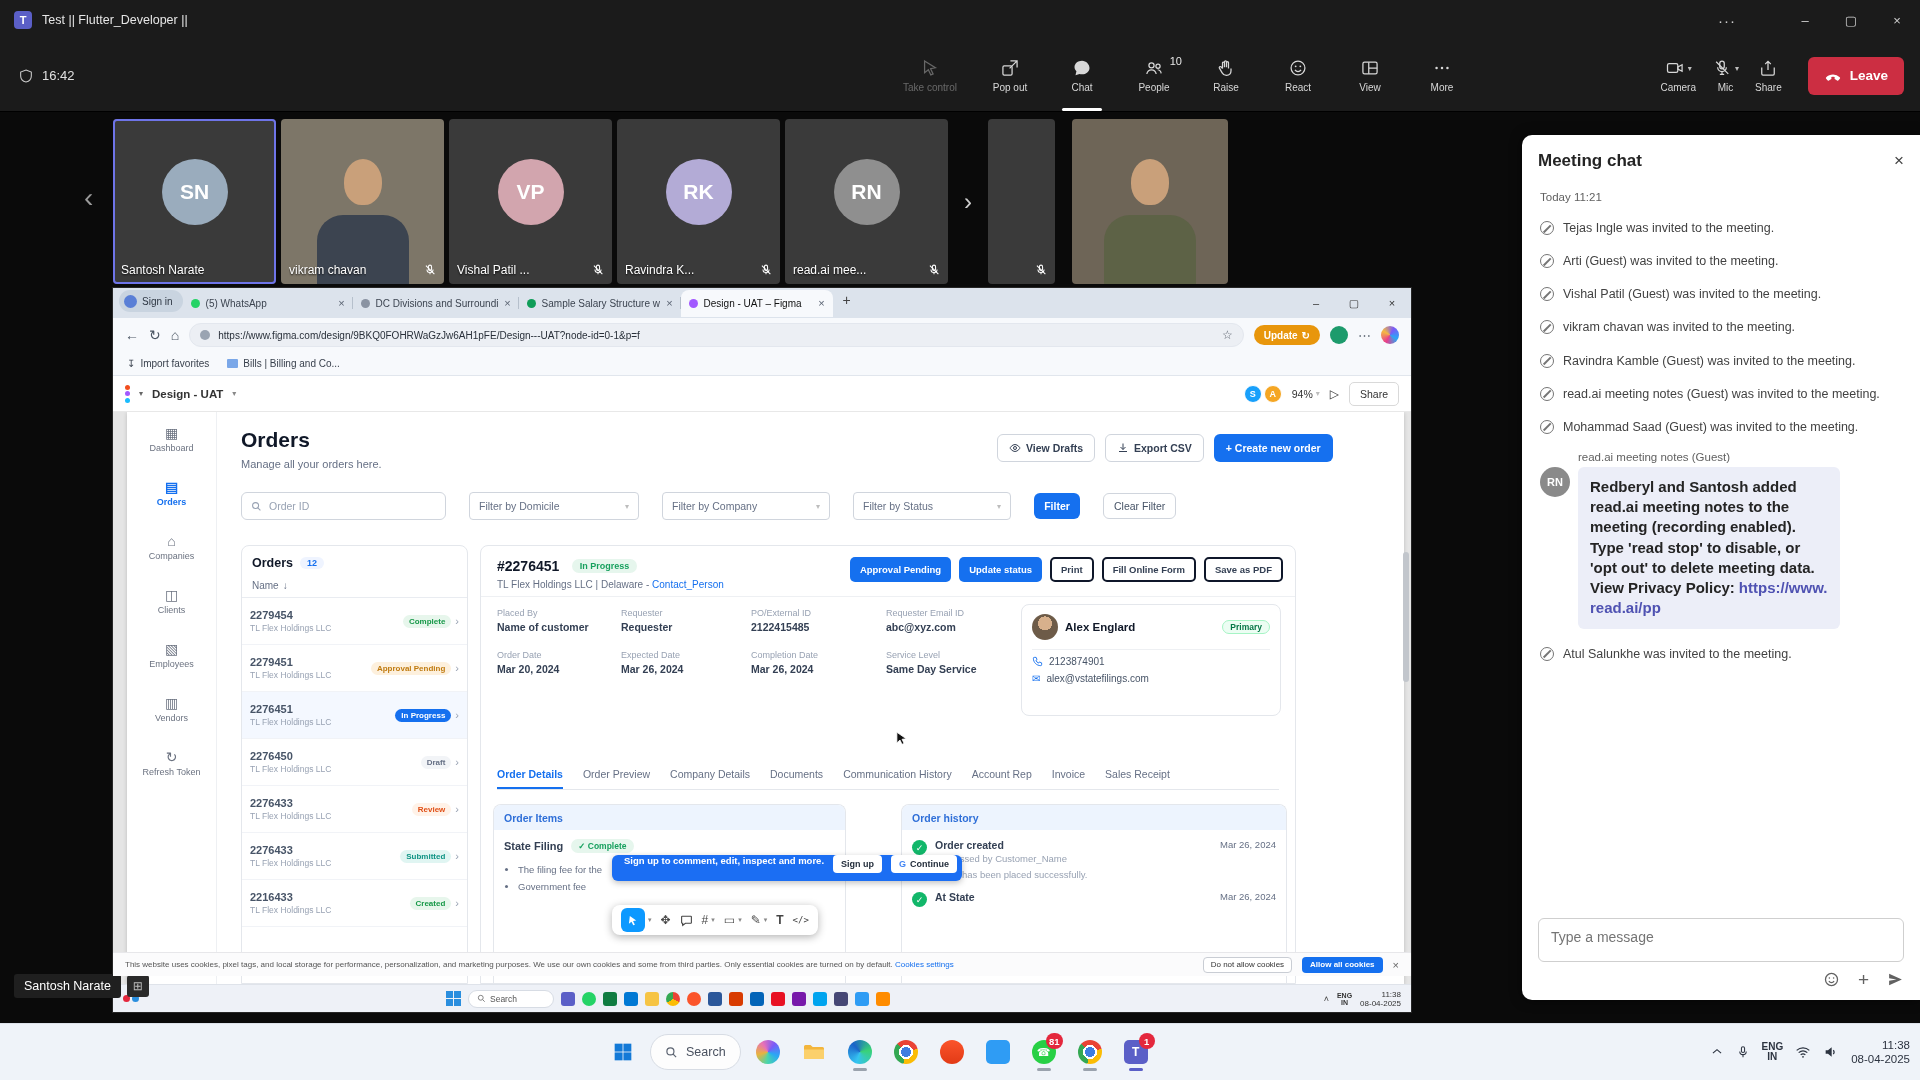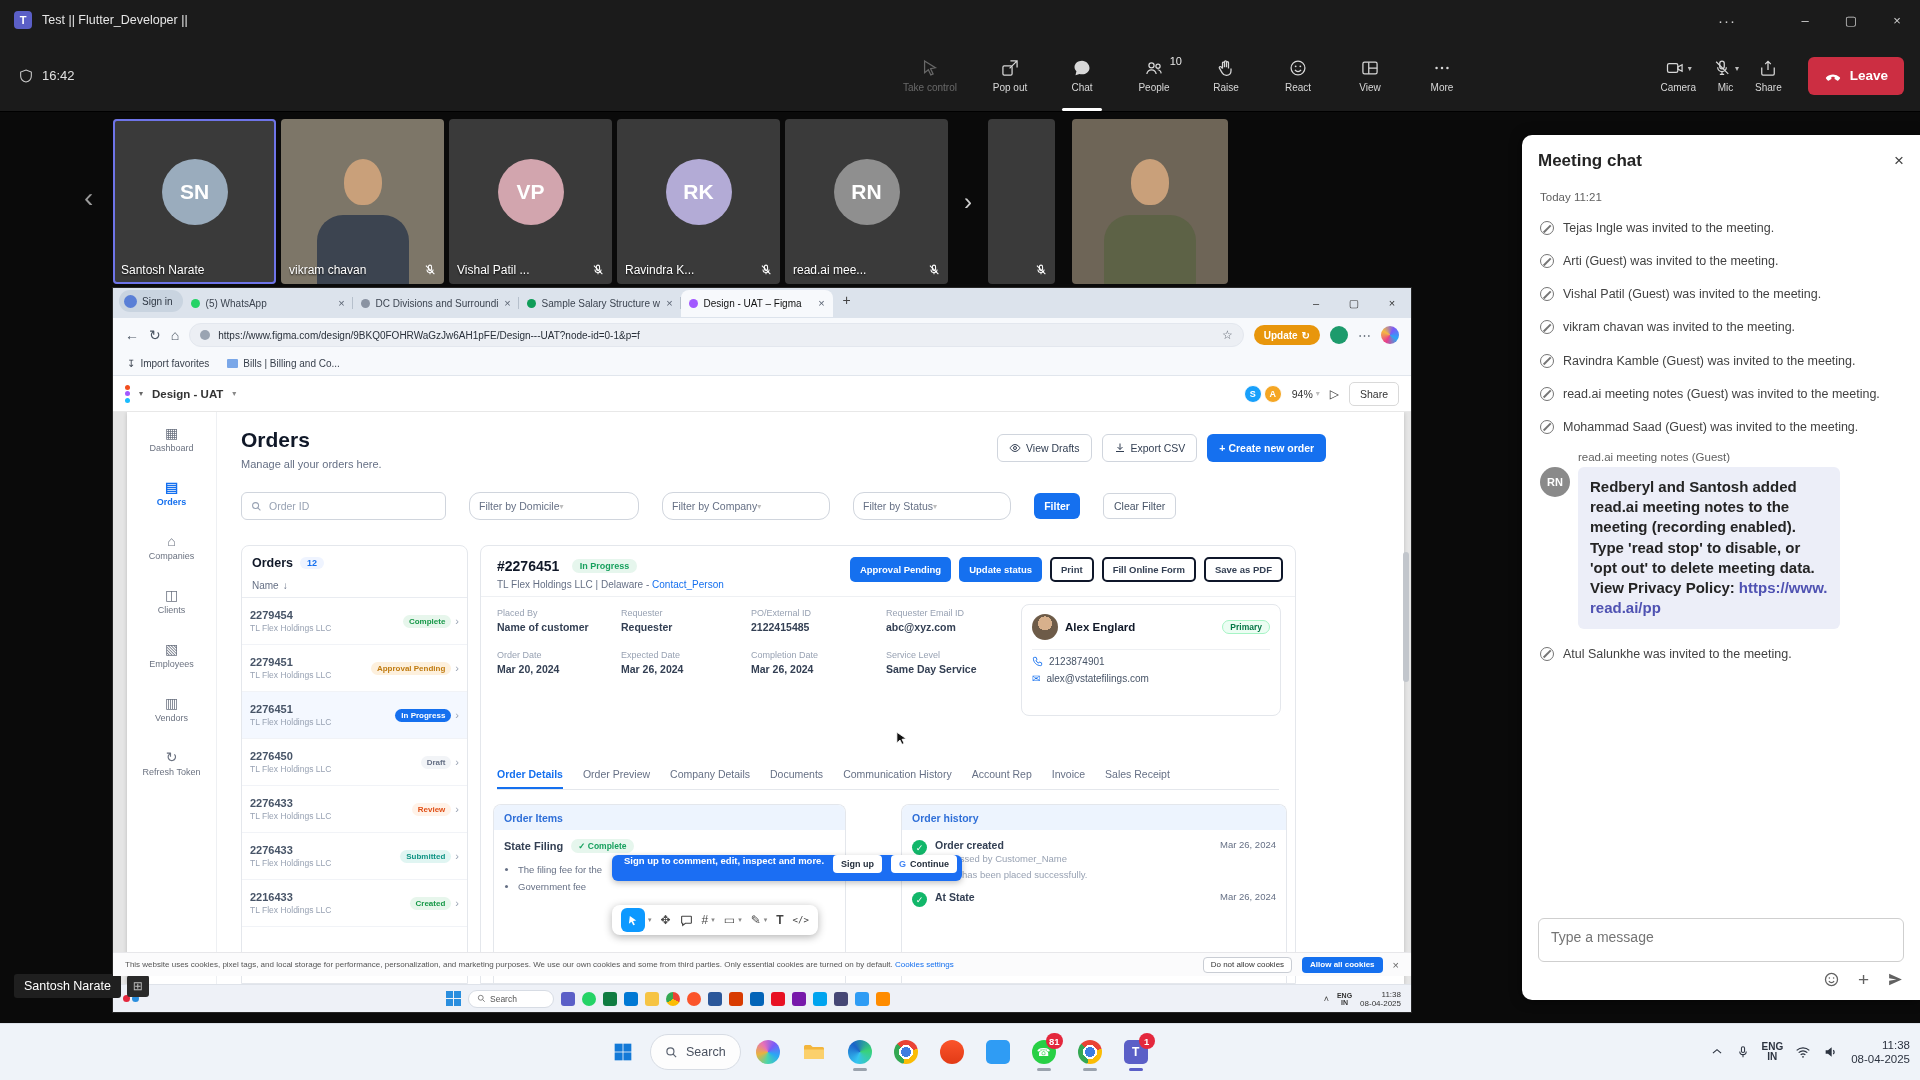--- a/index.html
+++ b/index.html
@@ -97,25 +97,25 @@
 
 .f-side{position:absolute;left:0;top:0;bottom:0;width:90px;border-right:1px solid #eef0f3;display:flex;flex-direction:column;align-items:center;padding-top:14px;gap:27px}
 .side-item{display:flex;flex-direction:column;align-items:center;gap:3px;color:#6b7280;font-size:9px;cursor:pointer}
 .side-item .s-ic{font-size:14px;line-height:14px}
 .side-item.active{color:#1570ef;font-weight:bold}
 
 .f-main{position:absolute;left:90px;top:0;right:0;bottom:0}
 .pg-title{position:absolute;left:24px;top:16px;font-size:21px;font-weight:bold;color:#101828}
 .pg-sub{position:absolute;left:24px;top:46px;font-size:11px;color:#667085}
 .hdr-btns{position:absolute;left:780px;top:22px;display:flex;gap:10px}
-.btn-o{height:28px;border:1px solid #d0d5dd;border-radius:6px;background:#fff;color:#344054;font-size:10.5px;display:flex;align-items:center;gap:5px;padding:0 11px;font-weight:normal}
+.btn-o{height:28px;border:1px solid #d0d5dd;border-radius:6px;background:#fff;color:#344054;font-size:10.5px;display:flex;align-items:center;gap:5px;padding:0 11px;font-weight:bold}
 .btn-p{height:28px;border-radius:6px;background:#1570ef;color:#fff;font-size:10.5px;display:flex;align-items:center;padding:0 12px;font-weight:bold}
 .filters{position:absolute;left:24px;top:80px;display:flex;gap:23px;align-items:center}
 .search-box{width:205px;height:28px;border:1px solid #d0d5dd;border-radius:6px;display:flex;align-items:center;gap:7px;padding:0 9px;color:#98a2b3;font-size:10.5px}
-.sel{width:170px;height:28px;border:1px solid #d0d5dd;border-radius:11px;display:flex;align-items:center;padding:0 9px;color:#667085;font-size:10.5px}
+.sel{width:170px;height:28px;border:1px solid #d0d5dd;border-radius:4px;display:flex;align-items:center;justify-content:space-between;padding:0 9px;color:#667085;font-size:10.5px}
 .btn-filter{width:46px;height:26px;background:#1570ef;border-radius:6px;color:#fff;font-size:10.5px;font-weight:bold;display:flex;align-items:center;justify-content:center}
 .btn-clear{height:26px;border:1px solid #d0d5dd;border-radius:6px;background:#fff;color:#475467;font-size:10.5px;display:flex;align-items:center;padding:0 10px}
 
 .list-card{position:absolute;left:24px;top:133px;width:227px;bottom:0;border:1px solid #e4e7ec;border-radius:8px 8px 0 0;background:#fff;overflow:hidden}
 .lc-head{display:flex;align-items:center;gap:7px;padding:10px 10px 7px}
 .lc-title{font-size:12.5px;font-weight:bold;color:#101828}
 .lc-count{background:#eff4ff;color:#1570ef;font-size:9px;font-weight:bold;border-radius:9px;padding:1px 7px}
 .lc-colrow{display:flex;align-items:center;gap:4px;padding:3px 10px 6px;font-size:10px;color:#667085;border-bottom:1px solid #e9ecf1}
 .lrow{height:47px;display:flex;align-items:center;padding:0 8px;border-bottom:1px solid #f1f3f7;gap:4px;cursor:pointer}
 .lrow.selrow{background:#f4f8ff}

